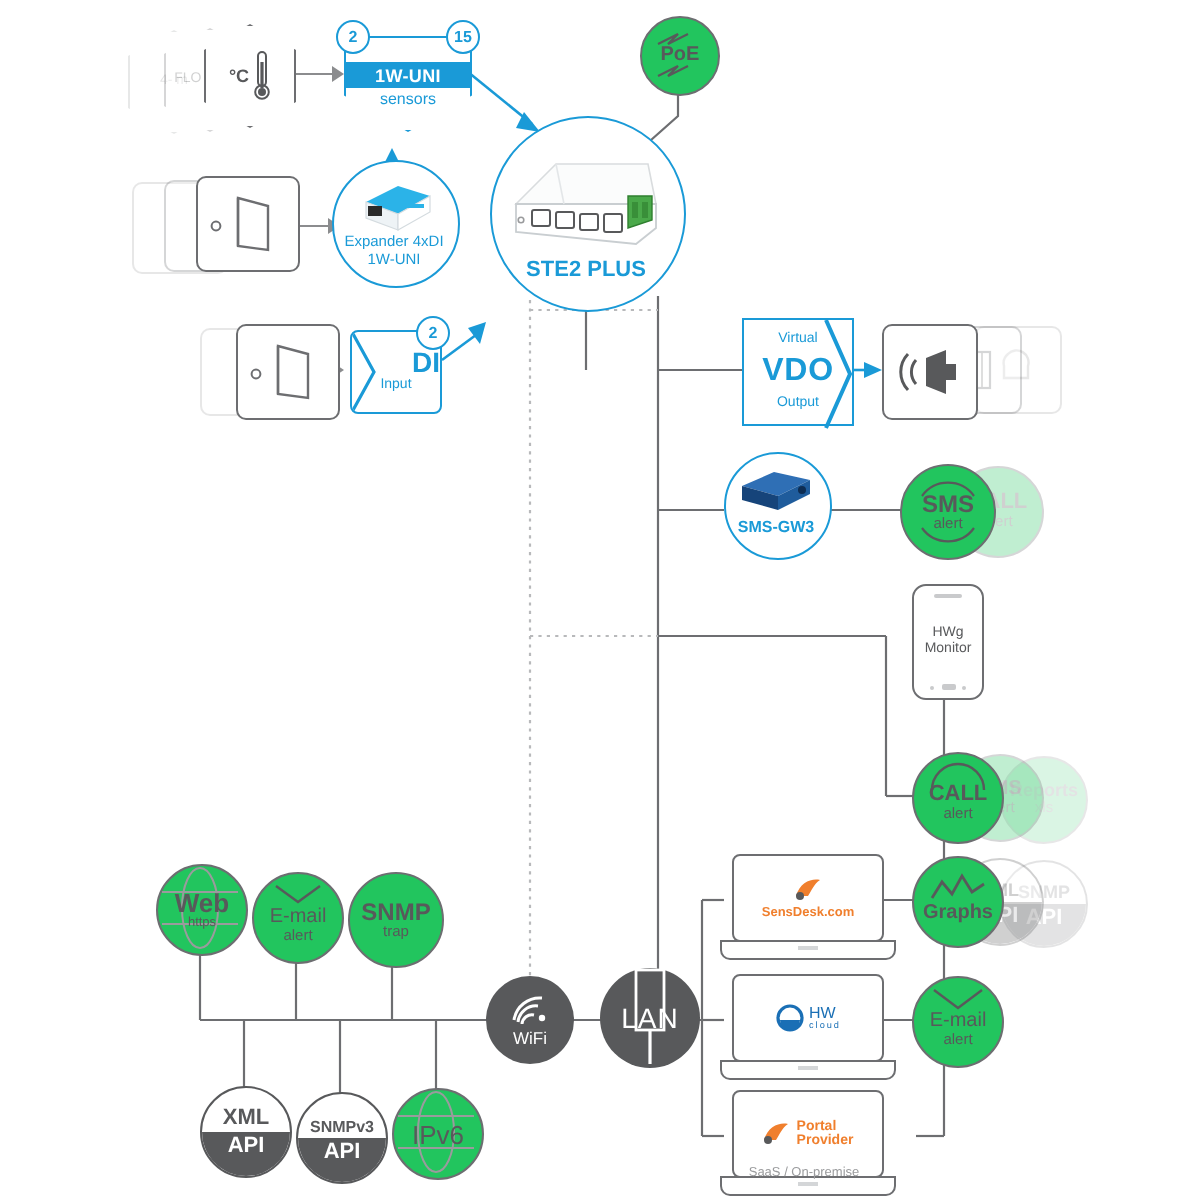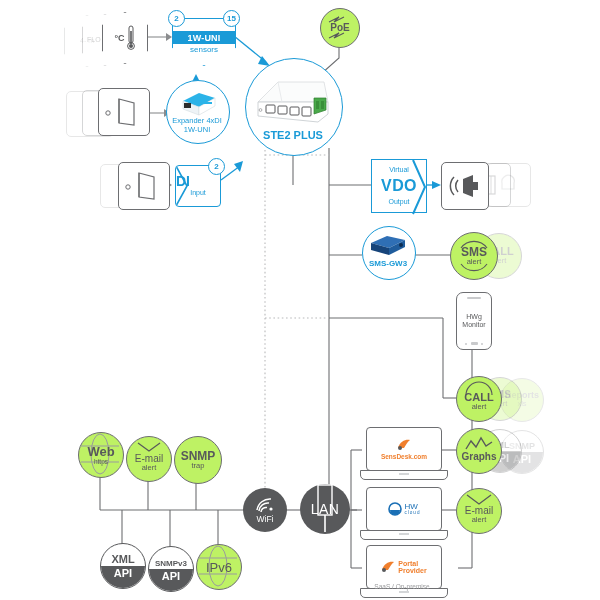--- a/index.html
+++ b/index.html
@@ -37,38 +37,38 @@
                font-size:8px;color:#1a9ad7;text-align:center;}
 
   
   .pin{position:absolute;width:15px;height:15px;border-radius:50%;
        background:#fff;border:1.5px solid #1a9ad7;color:#1a9ad7;
        font-size:8px;font-weight:bold;display:flex;align-items:center;justify-content:center;}
 
   
   .chev{position:absolute;width:44px;height:40px;background:#fff;
         border:1.8px solid #1a9ad7;border-radius:4px;overflow:hidden;}
-  .chev .big{position:absolute;left:0;top:7px;width:100%;text-align:left;
+  .chev .big{position:absolute;left:0;top:7px;width:100%;text-align:right;
              font-size:14px;font-weight:bold;color:#1a9ad7;}
   .chev .sm{position:absolute;left:0;top:23px;width:100%;text-align:center;
             font-size:7px;color:#1a9ad7;}
 
   
   .vdo{position:absolute;width:56px;height:54px;background:#fff;
        border:1.8px solid #1a9ad7;box-sizing:border-box;}
   .vdo .l1{position:absolute;left:0;top:6px;width:100%;text-align:center;font-size:7px;color:#1a9ad7;}
   .vdo .l2{position:absolute;left:0;top:17px;width:100%;text-align:center;
            font-size:16px;font-weight:bold;color:#1a9ad7;letter-spacing:.4px;}
   .vdo .l3{position:absolute;left:0;top:38px;width:100%;text-align:center;font-size:7px;color:#1a9ad7;}
 
   
   .bubble{position:absolute;border-radius:50%;border:1.6px solid #1a9ad7;background:#fff;}
 
   
-  .circ{position:absolute;border-radius:50%;border:1.4px solid #6d6e71;background:#bef264;
+  .circ{position:absolute;border-radius:50%;border:1.4px solid #6d6e71;background:#22c55e;
         display:flex;flex-direction:column;align-items:center;justify-content:center;}
   .circ .m{font-size:12px;font-weight:bold;color:#58595b;line-height:1;}
   .circ .s{font-size:7.5px;color:#58595b;line-height:1.1;}
 
   
   .dark{position:absolute;border-radius:50%;background:#58595b;
         display:flex;flex-direction:column;align-items:center;justify-content:center;color:#fff;}
 
   
   .half{position:absolute;border-radius:50%;border:1.4px solid #58595b;overflow:hidden;background:#fff;}

